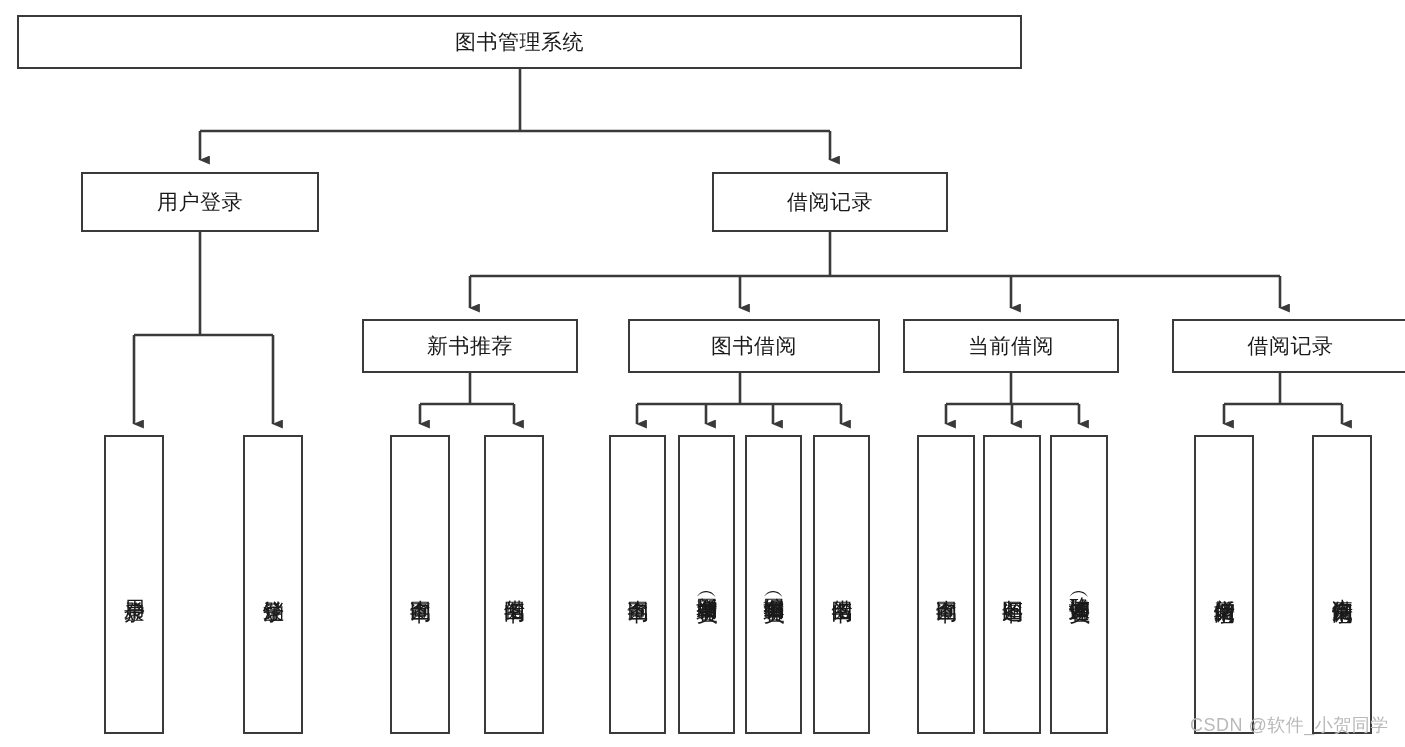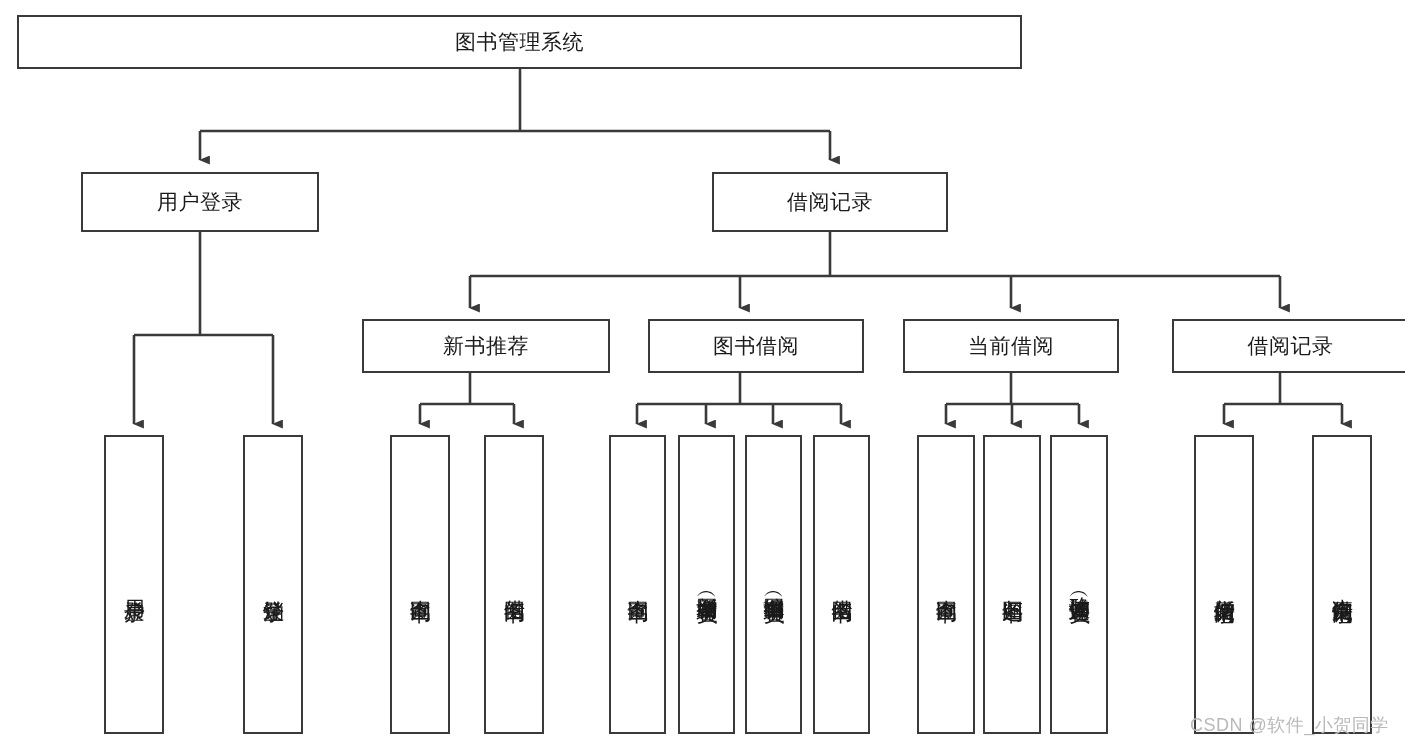--- a/index.html
+++ b/index.html
@@ -119,24 +119,24 @@
     <span>图书管理系统</span>
   </div>
 
   <div class="node horiz" style="left: 81px; top: 172px; width: 238px; height: 60px;">
     <span>用户登录</span>
   </div>
   <div class="node horiz" style="left: 712px; top: 172px; width: 236px; height: 60px;">
     <span>借阅记录</span>
   </div>
 
-  <div class="node horiz" style="left: 362px; top: 319px; width: 248px; height: 54px;">
+  <div class="node horiz" style="left: 362px; top: 319px; width: 216px; height: 54px;">
     <span>新书推荐</span>
   </div>
-  <div class="node horiz" style="left: 648px; top: 319px; width: 216px; height: 54px;">
+  <div class="node horiz" style="left: 628px; top: 319px; width: 252px; height: 54px;">
     <span>图书借阅</span>
   </div>
   <div class="node horiz" style="left: 903px; top: 319px; width: 216px; height: 54px; font-family: Liberation Mono, monospace;">
     <span>当前借阅</span>
   </div>
   <div class="node horiz" style="left: 1172px; top: 319px; width: 237px; height: 54px;">
     <span>借阅记录</span>
   </div>
 
   <div class="node vert" style="left: 104px; top: 435px; width: 60px; height: 299px;">

